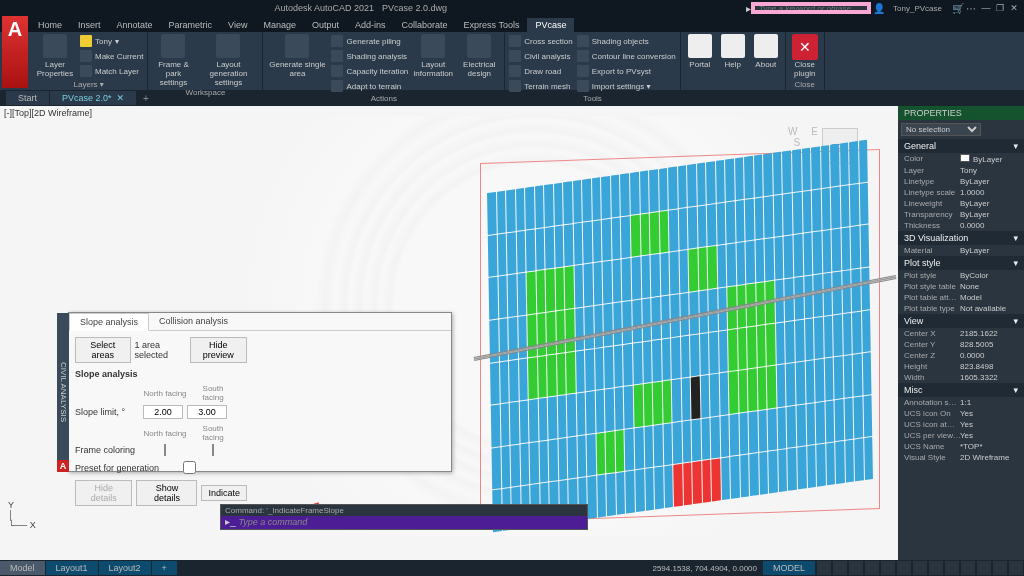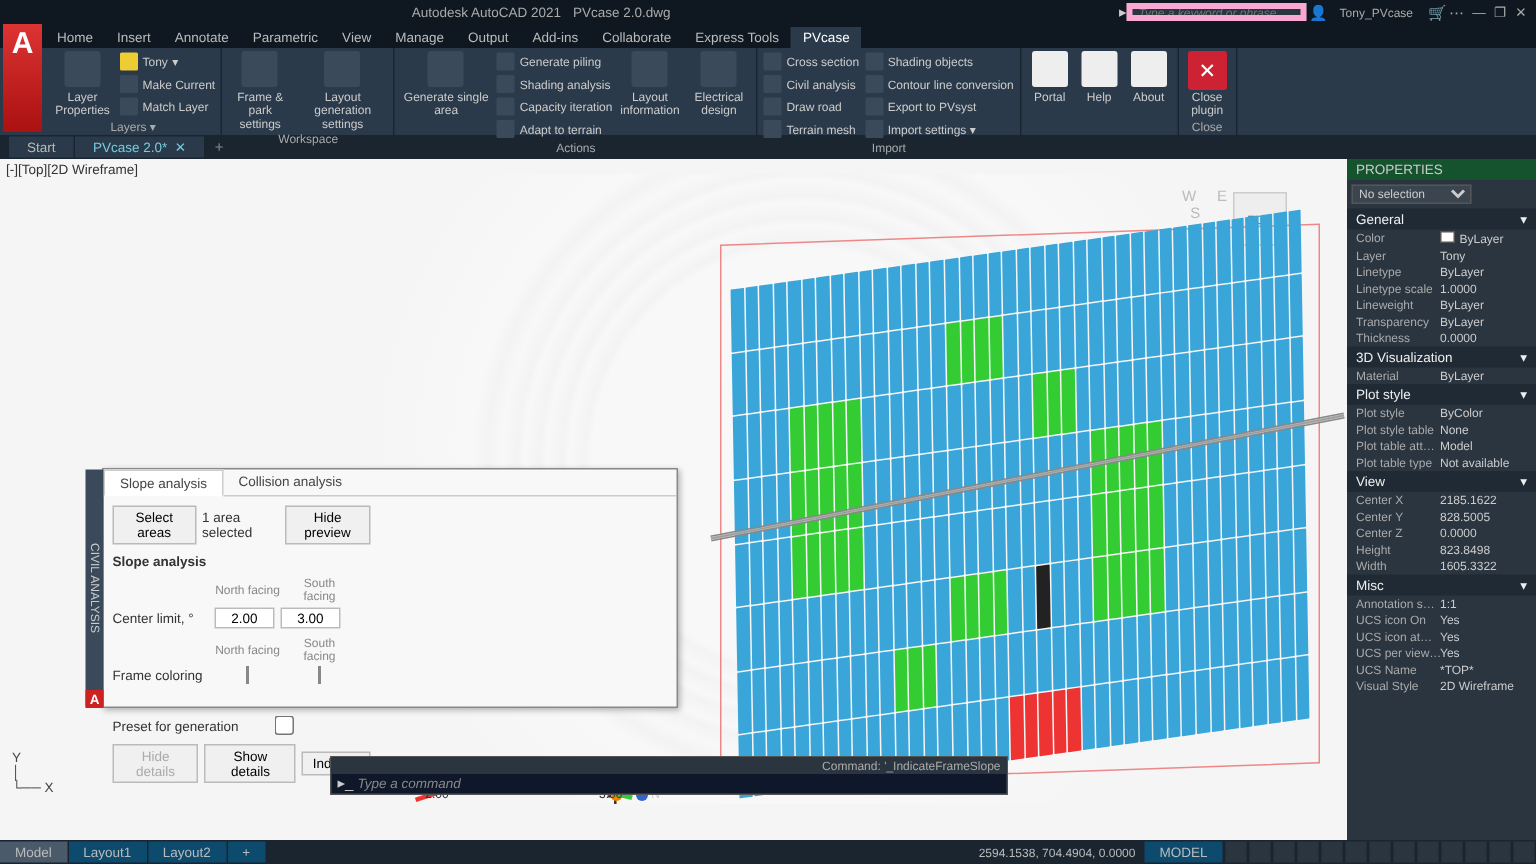--- a/index.html
+++ b/index.html
@@ -97,21 +97,21 @@
 .dialog .bar.blue { background: #36c; top: 30%; left: 37%; }
 .dialog .bar.green { background: #3c3; top: 40%; right: 10%; transform: rotate(14deg); }
 .dialog .deg { position: absolute; font-size: 8px; color: #333; }
 .dialog .legend-dot { position: absolute; top: 4px; right: 4px; display: flex; gap: 2px; align-items: center; font-size: 8px; }
 .dialog .legend-dot .d { width: 8px; height: 8px; border-radius: 50%; }
 .dialog .cross { position: absolute; top: 2px; right: 28px; font-size: 14px; color: #333; }
 .dialog .side { position: absolute; left: -12px; top: 0; bottom: 0; width: 12px; background: #3a4a5a; color: #ccc; writing-mode: vertical-rl; text-align: center; font-size: 8px; display: flex; align-items: center; justify-content: center; }
 .dialog .alogo-sm { position: absolute; left: -12px; bottom: -1px; width: 12px; height: 12px; background: #c22; color: #fff; font-size: 9px; text-align: center; line-height: 12px; font-weight: bold; }
 
 
-.cmdline { position: absolute; bottom: 30px; left: 220px; width: 452px; height: 26px; background: #0f172a; border: 1px solid #555; text-align: right; }
+.cmdline { position: absolute; bottom: 30px; left: 220px; width: 368px; height: 26px; background: #4c1d95; border: 1px solid #555; }
 .cmdline .hist { font-size: 8px; color: #aaa; padding: 1px 4px; background: #2a3540; }
 .cmdline .inp { display: flex; align-items: center; padding: 0 4px; }
 .cmdline .inp .prompt { color: #888; font-size: 9px; font-style: italic; }
 
 
 .ucs { position: absolute; bottom: 30px; left: 8px; color: #444; font-size: 9px; }
 
 
 .statusbar { position: absolute; bottom: 0; left: 0; right: 0; height: 16px; background: #1a2530; display: flex; align-items: center; font-size: 9px; color: #bbb; }
 .statusbar .stab { padding: 2px 10px; background: #0c4a6e; margin-right: 1px; cursor: pointer; }
@@ -261,21 +261,21 @@
         <div class="rbtn-sm">
             <div class="ico-sm"></div>
             <span>Export to PVsyst</span>
           </div>
         <div class="rbtn-sm">
             <div class="ico-sm"></div>
             <span>Import settings ▾</span>
           </div>
       </div>
     </div>
-    <div class="label">Import</div>
+    <div class="label">Tools</div>
   </div>
   <div class="ribbon-group">
     <div class="buttons">
       <div class="rbtn" style="width:30px">
           <div class="ico" style="background:#eee"></div>
           <div class="txt">Portal</div>
         </div>
       <div class="rbtn" style="width:28px">
           <div class="ico" style="background:#eee"></div>
           <div class="txt">Help</div>
@@ -733,35 +733,35 @@
             <span>1 area selected</span>
             <button>Hide preview</button>
           </div>
           <div style="font-weight:bold;margin-top:3px">Slope analysis</div>
           <div class="row" style="margin-top:2px">
             <span style="width:64px"></span>
             <span class="lbl" style="width:44px">North facing</span>
             <span class="lbl" style="width:44px">South facing</span>
           </div>
           <div class="row">
-            <span style="width:64px">Center limit, °</span>
+            <span style="width:64px">Slope limit, °</span>
             <input type="text" value="2.00" style="">
             <input type="text" value="3.00" style="">
           </div>
           <div class="row" style="margin-top:2px">
             <span style="width:64px"></span>
             <span class="lbl" style="width:44px">North facing</span>
             <span class="lbl" style="width:44px">South facing</span>
           </div>
           <div class="row">
             <span style="width:64px">Frame coloring</span>
             <span style="width:44px;text-align:center"><span class="colbox red"></span></span>
             <span style="width:44px;text-align:center"><span class="colbox green"></span></span>
           </div>
-          <div class="row" style="margin-top:19px">
+          <div class="row" style="margin-top:3px">
             <span style="width:104px">Preset for generation</span>
             <input type="checkbox" style="">
           </div>
           <div class="row" style="margin-top:3px">
             <button disabled="" style="color:#aaa">Hide details</button>
             <button>Show details</button>
             <button>Indicate</button>
           </div>
         </div>
         <div class="right">

